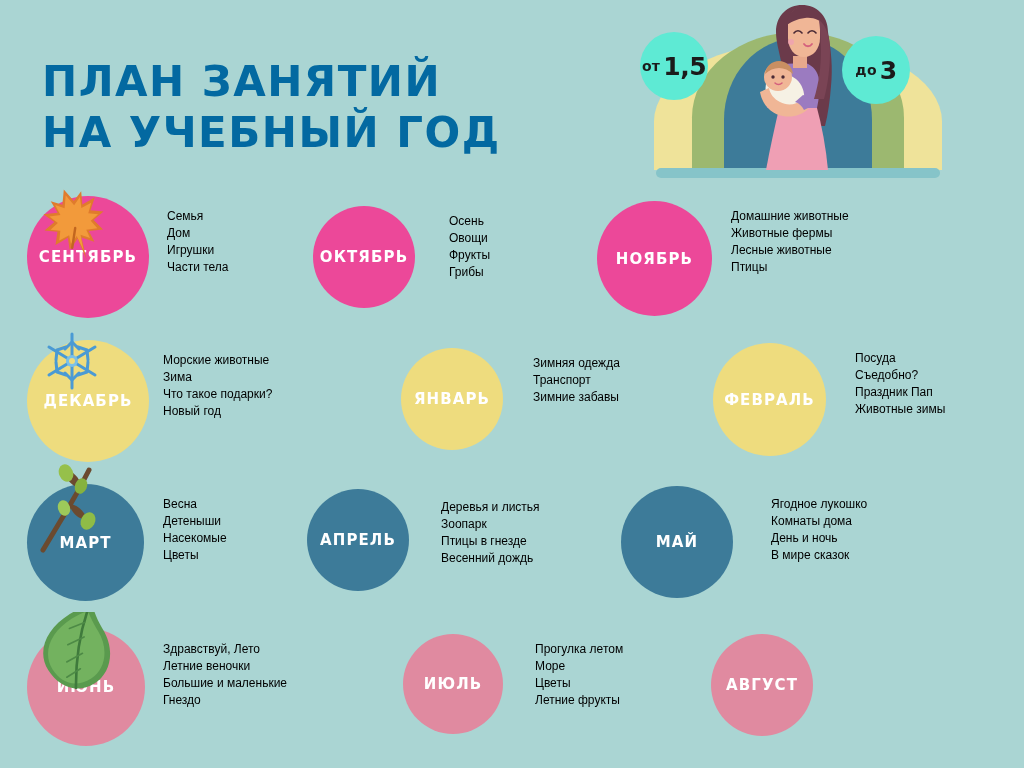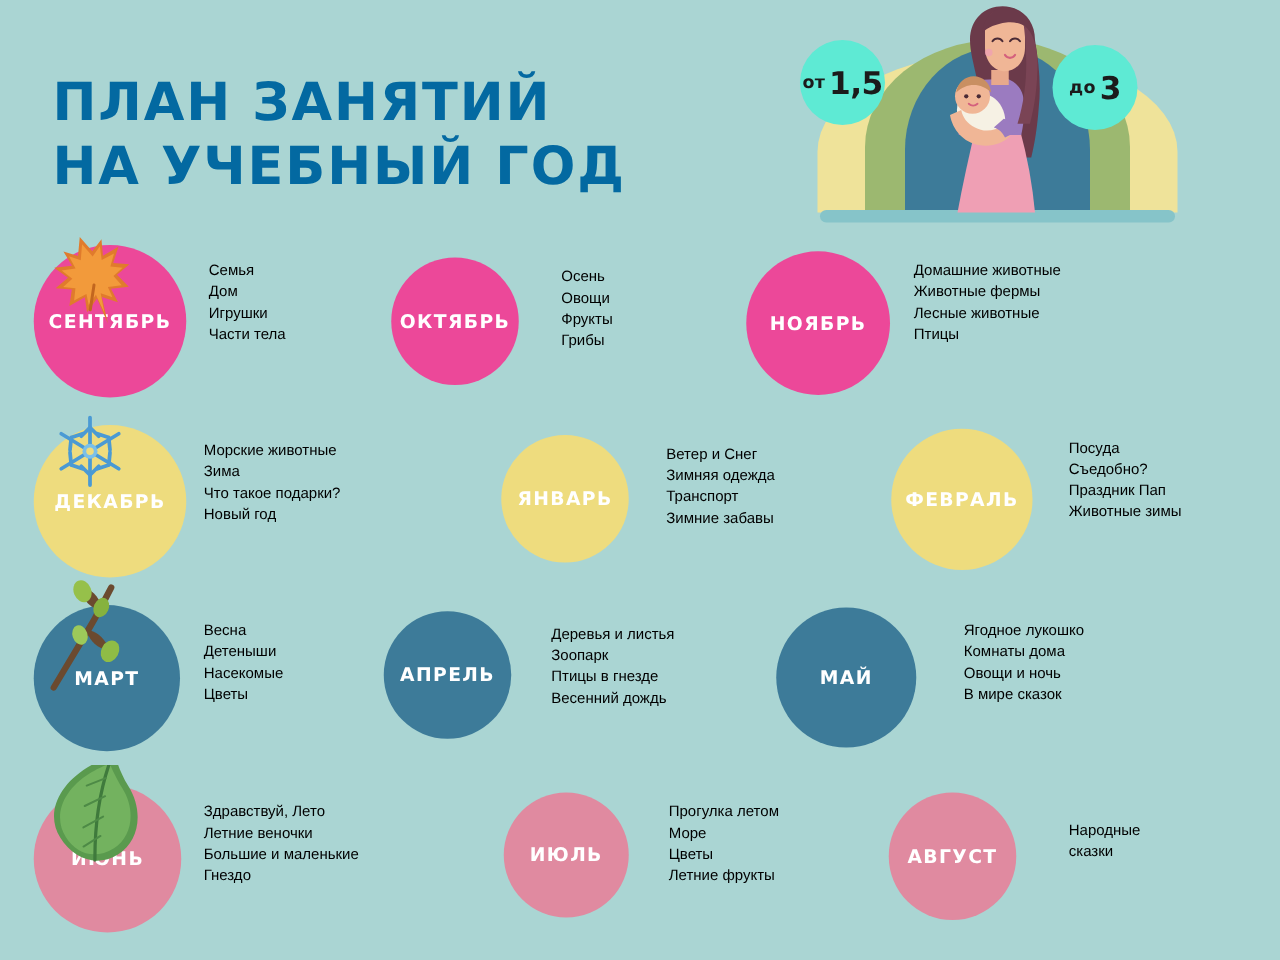--- a/index.html
+++ b/index.html
@@ -240,21 +240,20 @@
         <div>Зима</div>
         <div>Что такое подарки?</div>
         <div>Новый год</div>
       </div>
     </div>
     <div class="month-cell" style="left: 0px; width: 1024px;">
       <div class="month-circle c-winter" style="left: 401px; top: 18px; width: 102px; height: 102px;">
         <span class="month-name">ЯНВАРЬ</span>
       </div>
       <div class="month-topics" style="left: 533px; top: 25px;">
-        <div>Ветер и Снег</div>
         <div>Зимняя одежда</div>
         <div>Транспорт</div>
         <div>Зимние забавы</div>
       </div>
     </div>
     <div class="month-cell" style="left: 0px; width: 1024px;">
       <div class="month-circle c-winter" style="left: 713px; top: 13px; width: 113px; height: 113px;">
         <span class="month-name">ФЕВРАЛЬ</span>
       </div>
       <div class="month-topics" style="left: 855px; top: 20px;">
@@ -297,21 +296,21 @@
         <div>Весенний дождь</div>
       </div>
     </div>
     <div class="month-cell" style="left: 0px; width: 1024px;">
       <div class="month-circle c-spring" style="left: 621px; top: 12px; width: 112px; height: 112px;">
         <span class="month-name">МАЙ</span>
       </div>
       <div class="month-topics" style="left: 771px; top: 22px;">
         <div>Ягодное лукошко</div>
         <div>Комнаты дома</div>
-        <div>Овощи и ночь</div>
+        <div>День и ночь</div>
         <div>В мире сказок</div>
       </div>
     </div>
   </div>
 <div class="row" id="row-summer">
     <div class="month-cell" style="left: 0px; width: 1024px;">
       <div class="month-circle c-summer" style="left: 27px; top: 12px; width: 118px; height: 118px;">
         <span class="month-name">ИЮНЬ</span>
       </div>
       <div class="ornament" style="left: 33px; top: -4px; width: 88px; height: 80px;"><svg viewBox="0 0 88 80">
@@ -339,18 +338,14 @@
         <div>Прогулка летом</div>
         <div>Море</div>
         <div>Цветы</div>
         <div>Летние фрукты</div>
       </div>
     </div>
     <div class="month-cell" style="left: 0px; width: 812px;">
       <div class="month-circle c-summer" style="left: 711px; top: 18px; width: 102px; height: 102px;">
         <span class="month-name">АВГУСТ</span>
       </div>
-      <div class="month-topics" style="left: 855px; top: 40px;">
-        <div>Народные</div>
-        <div>сказки</div>
-      </div>
     </div>
   </div>
 
 </body></html>

